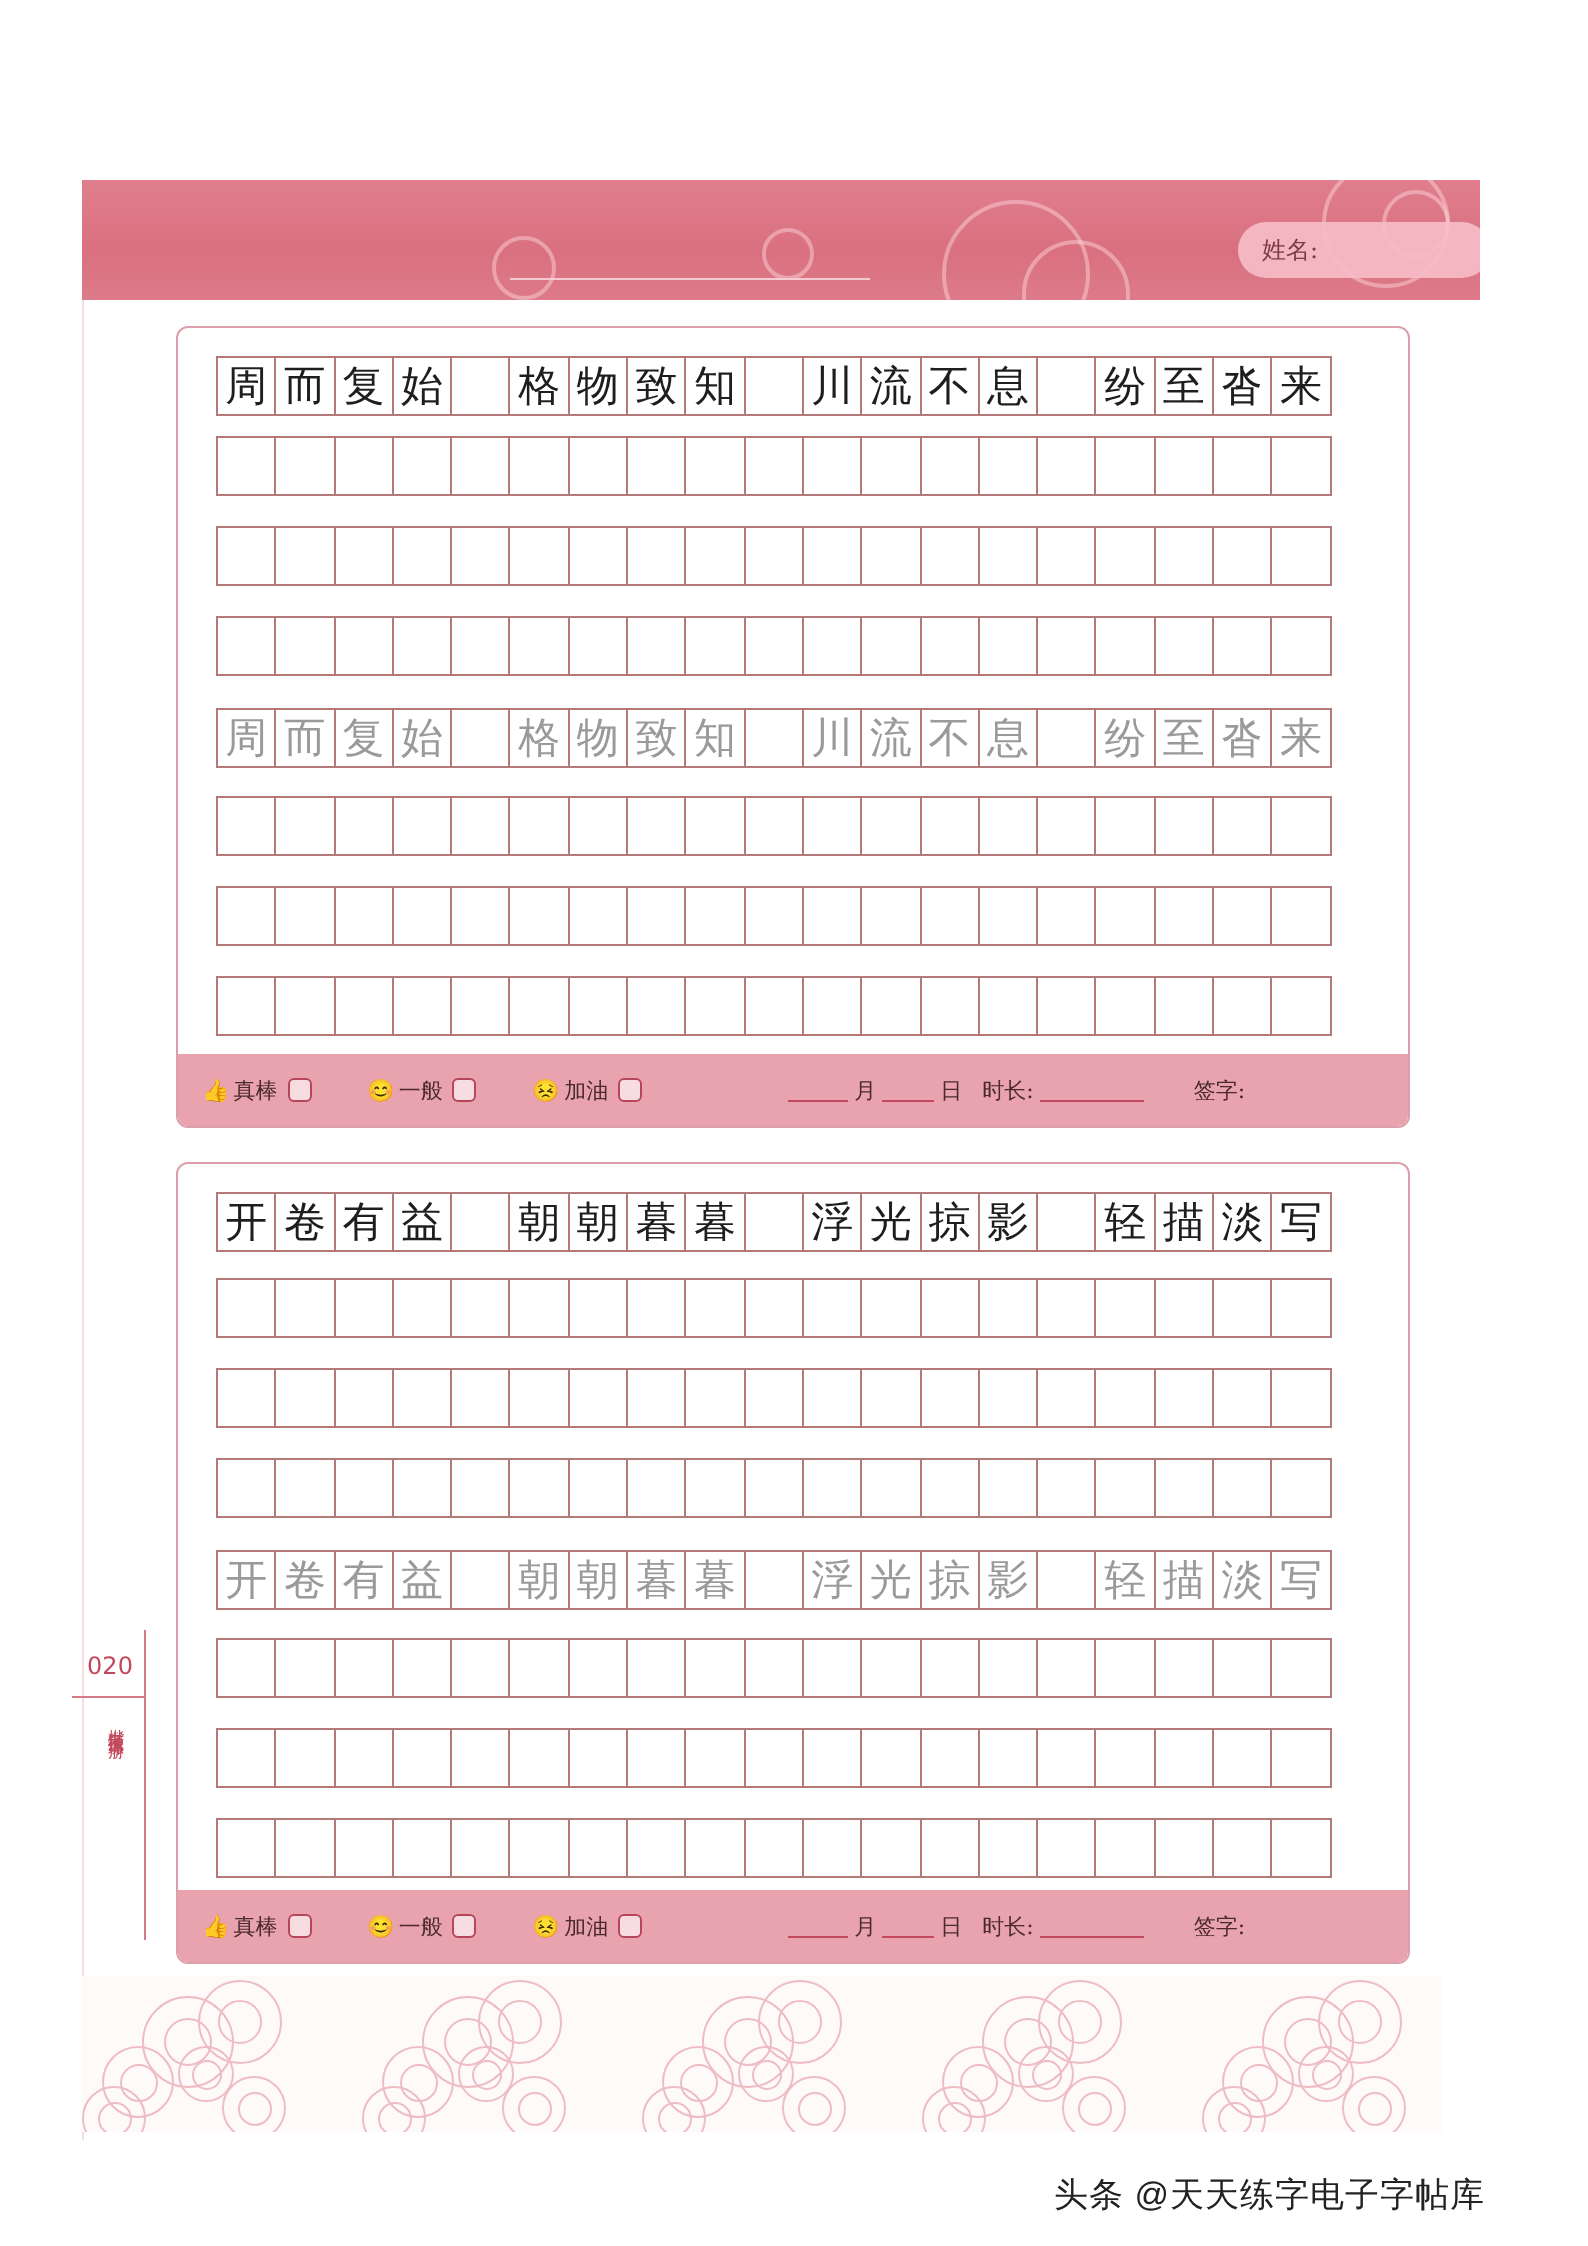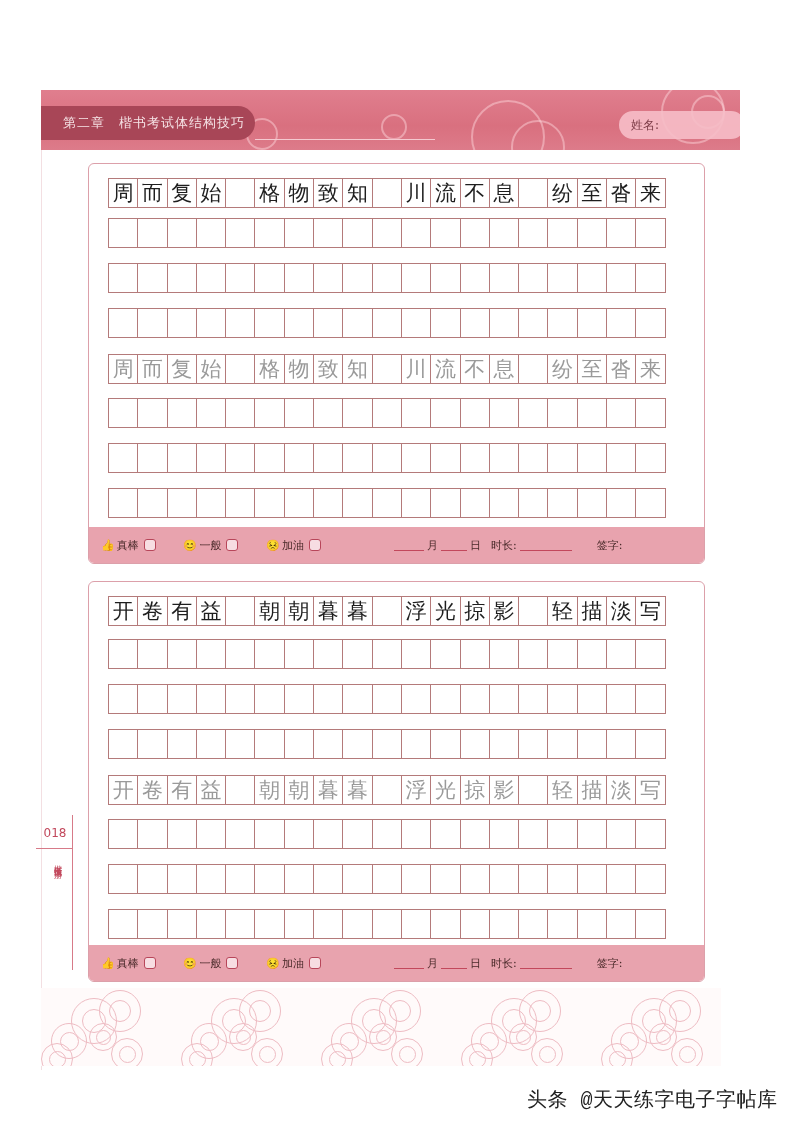--- a/index.html
+++ b/index.html
@@ -73,40 +73,37 @@
   .side-title {
     position: absolute; left: 50px; top: 858px; width: 12px; font-size: 8px; color: #c2485c;
     writing-mode: vertical-rl; letter-spacing: 1px;
   }
   .bottom-pattern {
     position: absolute; left: 41px; top: 988px; width: 680px; height: 78px; overflow: hidden;
     background: #fffafa;
   }
   .bottom-pattern .swirl { position: absolute; border: 1.5px solid #eebcc3; border-radius: 50%; }
   .watermark {
-    position: absolute; left: 527px; top: 1086px; font-family: Liberation Mono, monospace;
-    font-size: 20px; color: #222; letter-spacing: 0.5px;
+    position: absolute; left: 527px; top: 1086px; font-family: Liberation Sans, sans-serif;
+    font-size: 17px; color: #222; letter-spacing: 0.5px;
   }
   .left-edge { position: absolute; left: 41px; top: 150px; width: 1px; height: 920px; background: #f3dfe2; }
 </style>
 </head>
 <body>
 
 <div class="left-edge"></div>
 
 <div class="header-band">
   <div class="swirl" style="left:430px;top:10px;width:70px;height:70px;"></div>
   <div class="swirl" style="left:470px;top:30px;width:50px;height:50px;"></div>
   <div class="swirl" style="left:620px;top:-10px;width:60px;height:60px;"></div>
   <div class="swirl" style="left:650px;top:5px;width:30px;height:30px;"></div>
   <div class="swirl" style="left:205px;top:28px;width:28px;height:28px;"></div>
   <div class="swirl" style="left:340px;top:24px;width:22px;height:22px;"></div>
-  <div class="chapter-tab">
-    <span>第二章</span><span class="sp"></span><span>楷书考试体结构技巧</span>
-  </div>
   <div class="chapter-underline"></div>
   <div class="lesson-title">第六课</div>
   <div class="name-pill"><span>姓名:</span></div>
 </div>
 
 <div class="card card1">
   <div class="grid-row model" style="top:14px;">
       <div class="cell">周</div>
       <div class="cell">而</div>
       <div class="cell">复</div>
@@ -492,21 +489,21 @@
       <span>月</span>
       <span class="blank" style="width:26px;"></span>
       <span>日</span>
       <span style="margin-left:10px;">时长:</span>
       <span class="blank" style="width:52px;"></span>
       <span class="sig">签字:</span>
     </div>
   </div>
 </div>
 
-<div class="side-num">018</div>
+<div class="side-num">020</div>
 <div class="side-rule"></div>
 <div class="side-vline"></div>
 <div class="side-title">楷书考试体练习册</div>
 
 <div class="bottom-pattern">
     <div class="swirl" style="left: 30px; top: 10px; width: 44px; height: 44px;"></div>
     <div class="swirl" style="left: 41px; top: 21px; width: 22px; height: 22px;"></div>
     <div class="swirl" style="left: 58px; top: 2px; width: 40px; height: 40px;"></div>
     <div class="swirl" style="left: 68px; top: 12px; width: 20px; height: 20px;"></div>
     <div class="swirl" style="left: 10px; top: 35px; width: 34px; height: 34px;"></div>

